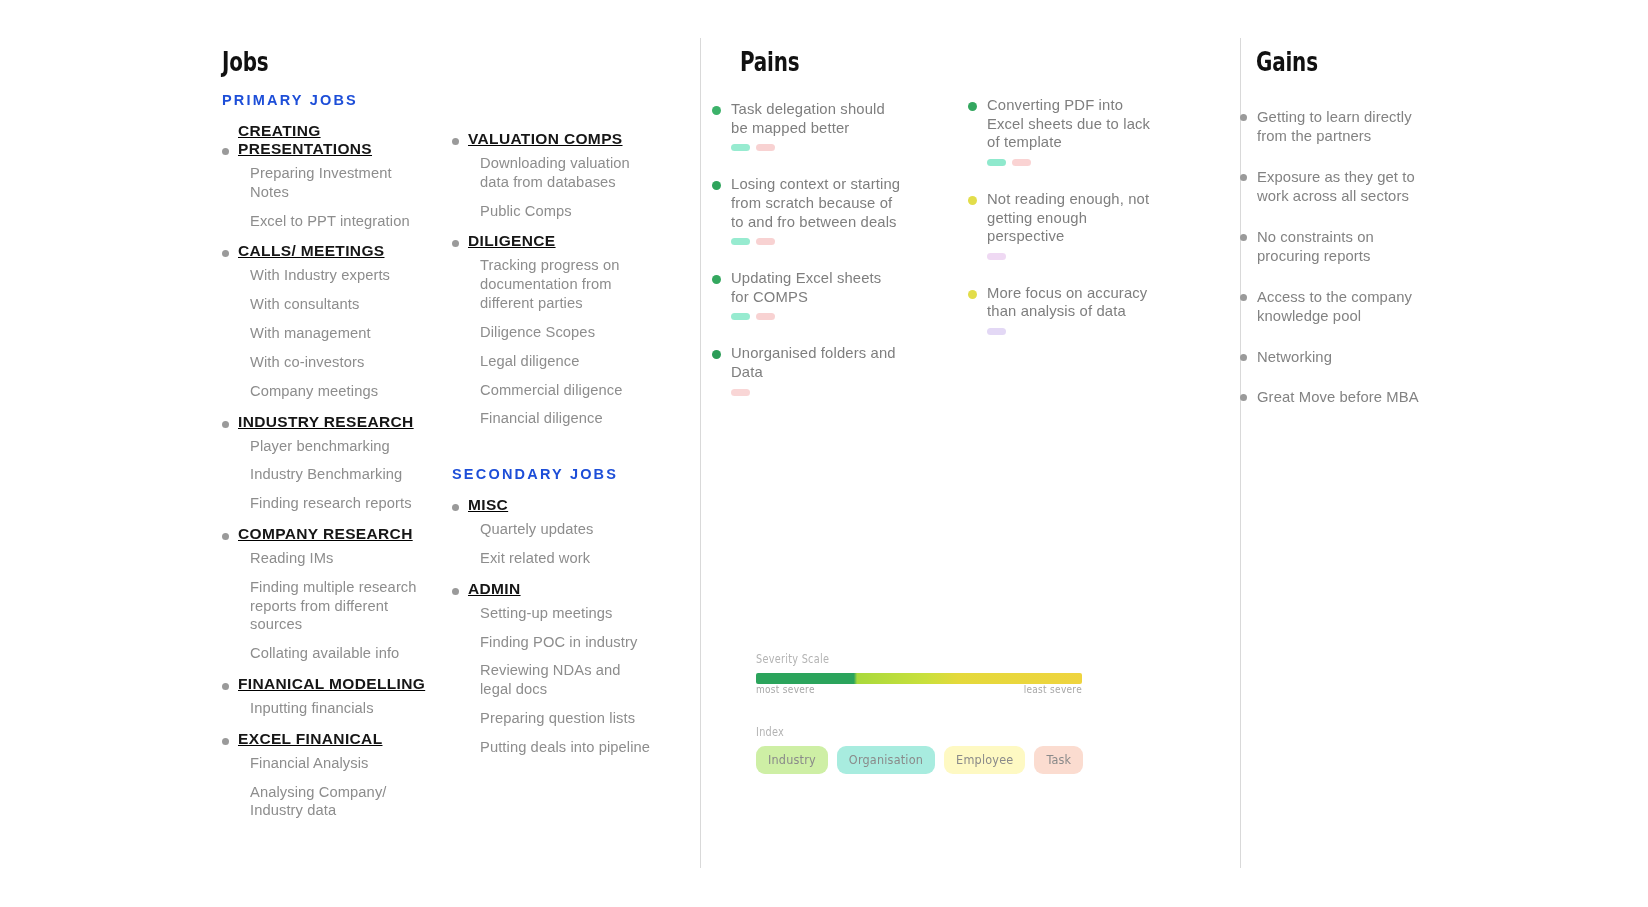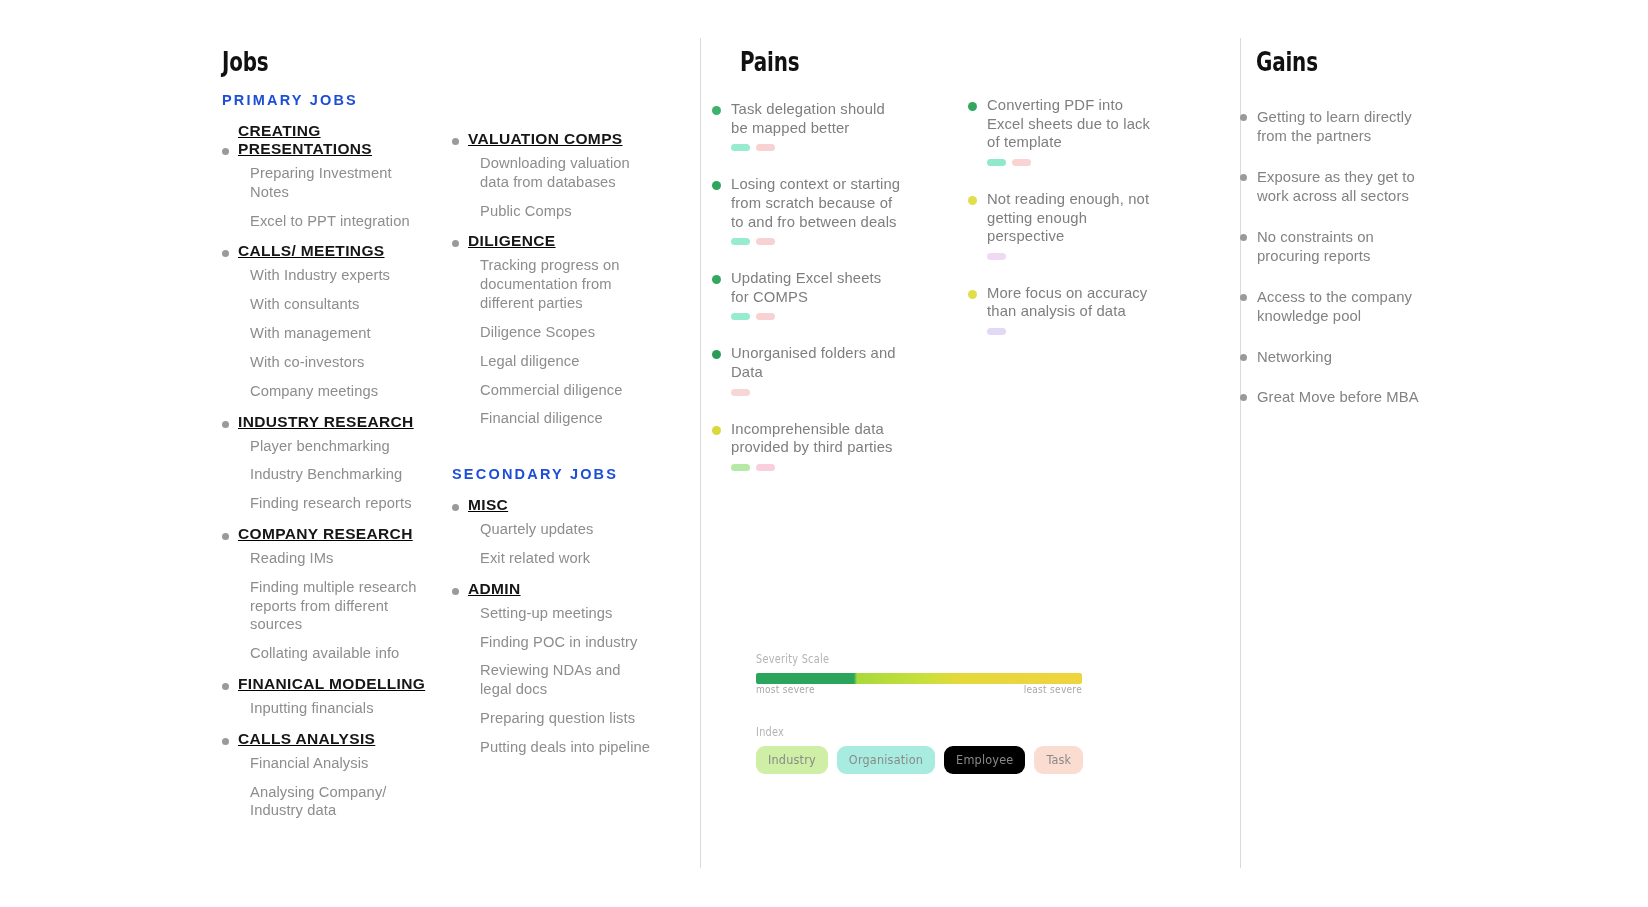--- a/index.html
+++ b/index.html
@@ -205,21 +205,21 @@
         <div class="sub">Reading IMs</div>
         <div class="sub">Finding multiple research reports from different sources</div>
         <div class="sub">Collating available info</div>
         <div class="cat">
           <span class="cat-dot"></span>
           <span class="cat-label">FINANICAL MODELLING</span>
         </div>
         <div class="sub">Inputting financials</div>
         <div class="cat">
           <span class="cat-dot"></span>
-          <span class="cat-label">CALLS ANALYSIS</span>
+          <span class="cat-label">EXCEL FINANICAL</span>
         </div>
         <div class="sub">Financial Analysis</div>
         <div class="sub">Analysing Company/ Industry data</div>
       </div>
   </div>
 
   <div class="jobs-colB">
     <div id="jobsB1">
         <div class="cat">
           <span class="cat-dot"></span>
@@ -289,30 +289,20 @@
             <span class="tag-chip" style="background: rgb(248, 210, 210);"></span>
           </div>
         </div>
       </div>
       <div class="pain-item">
         <span class="pain-dot" style="background: rgb(43, 156, 87);"></span>
         <div class="pain-body">
           <div class="pain-text">Unorganised folders and Data</div>
           <div class="pain-tags">
             <span class="tag-chip" style="background: rgb(249, 214, 214);"></span>
-          </div>
-        </div>
-      </div>
-      <div class="pain-item">
-        <span class="pain-dot" style="background: rgb(219, 216, 58);"></span>
-        <div class="pain-body">
-          <div class="pain-text">Incomprehensible data provided by third parties</div>
-          <div class="pain-tags">
-            <span class="tag-chip" style="background: rgb(182, 233, 165);"></span>
-            <span class="tag-chip" style="background: rgb(249, 207, 224);"></span>
           </div>
         </div>
       </div>
     </div>
   <div class="pain-colB" id="painsB">
       <div class="pain-item">
         <span class="pain-dot" style="background: rgb(51, 167, 95);"></span>
         <div class="pain-body">
           <div class="pain-text">Converting PDF into Excel sheets due to lack of template</div>
           <div class="pain-tags">
@@ -376,18 +366,18 @@
       <div class="sev-end">most severe</div>
       <div class="sev-end">least severe</div>
     </div>
   </div>
 
   <div class="index-block">
     <div class="legend-label">Index</div>
     <div class="index-pills" id="indexPills">
         <span class="index-pill" style="background: rgb(206, 239, 165);">Industry</span>
         <span class="index-pill" style="background: rgb(168, 236, 223);">Organisation</span>
-        <span class="index-pill" style="background: #000000;">Employee</span>
+        <span class="index-pill" style="background: #fef9c3;">Employee</span>
         <span class="index-pill" style="background: rgb(251, 220, 208);">Task</span>
       </div>
   </div>
 
 </div>
 
 </body></html>

